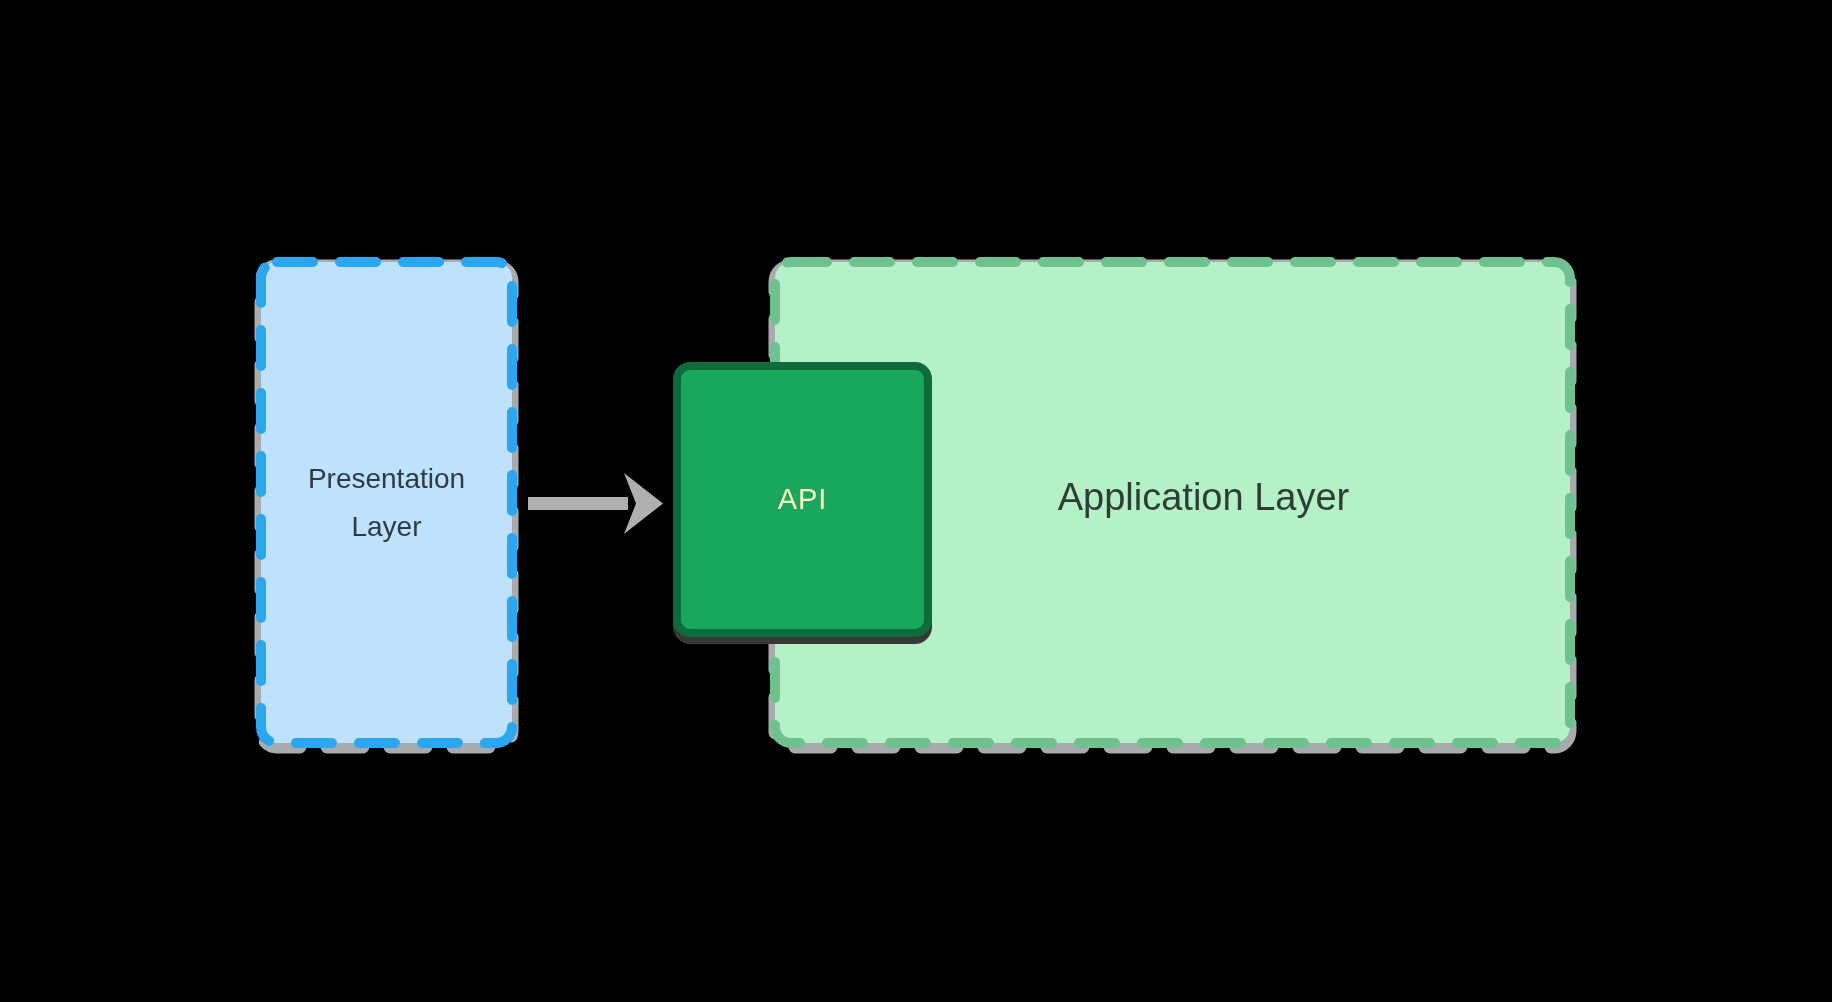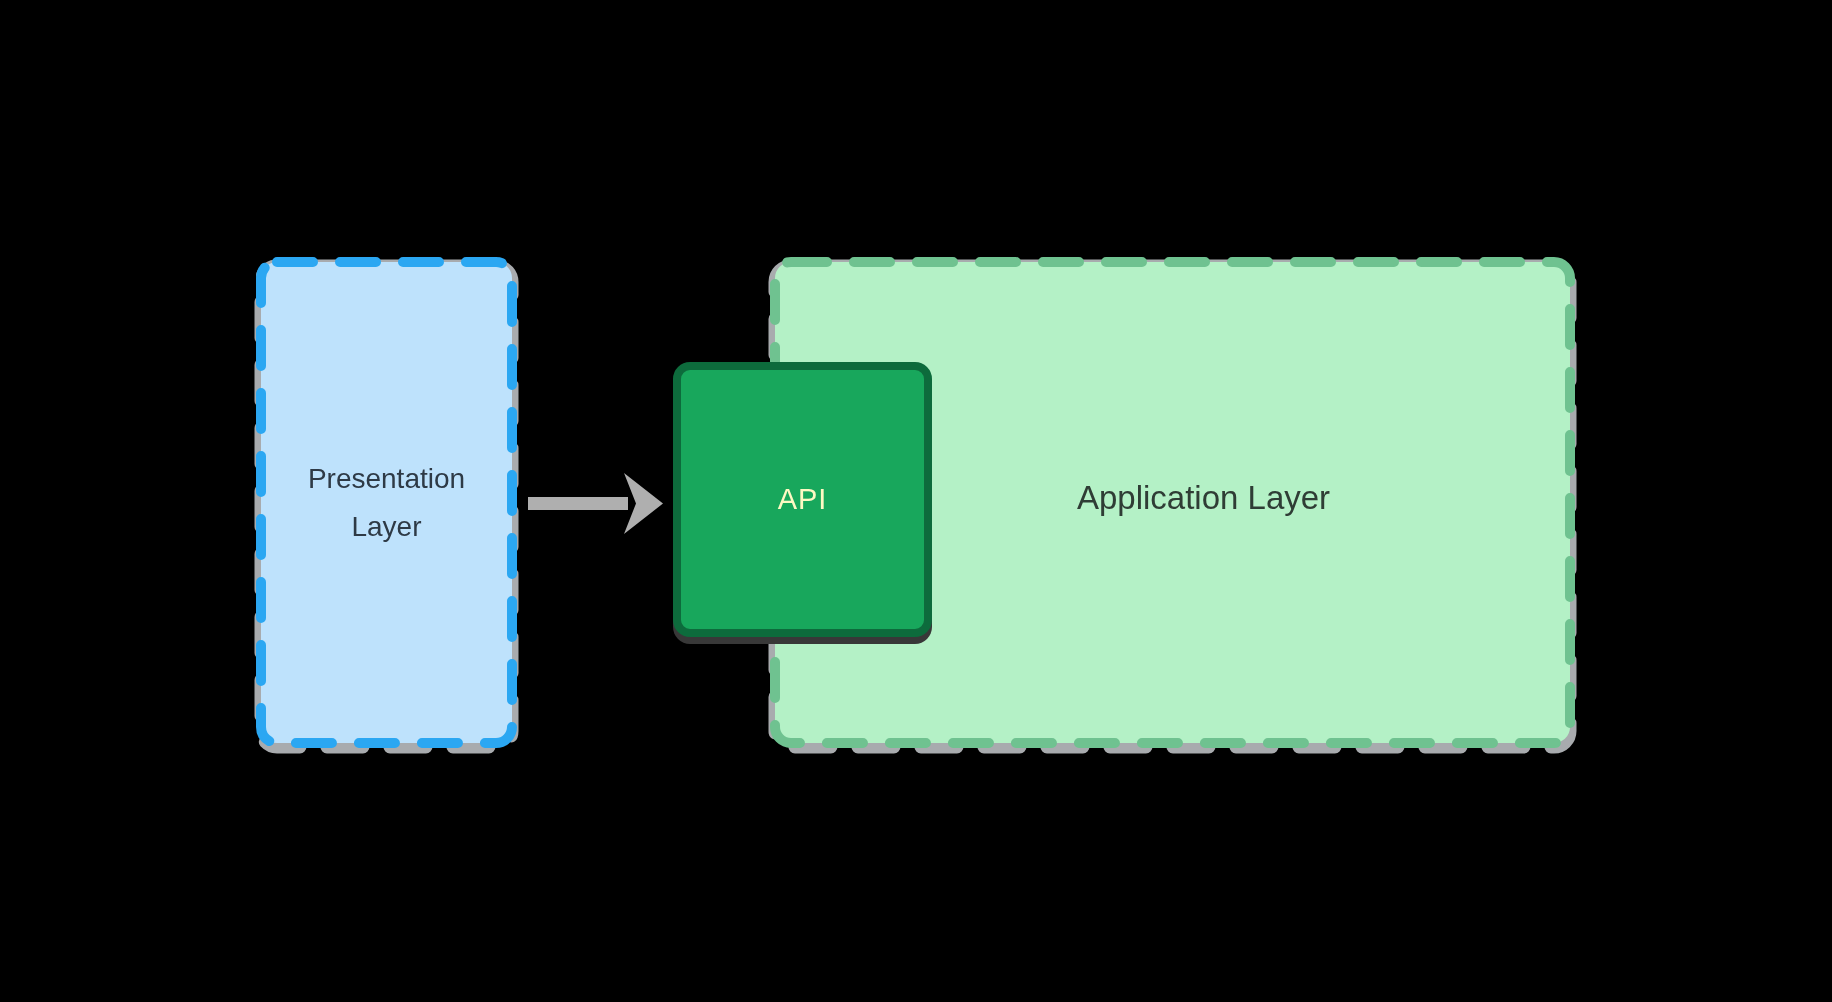--- a/index.html
+++ b/index.html
@@ -38,21 +38,21 @@
     font-size: 29px;
     font-weight: 500;
     letter-spacing: 1px;
     color: #fef9c3;
   }
   .label-application {
     padding-left: 72px;
     box-sizing: border-box;
   }
   .label-application span {
-    font-size: 33px;
+    font-size: 38px;
     font-weight: 500;
     color: #2F3D35;
   }
 </style>
 </head>
 <body>
 
 <div class="stage">
 
   <svg class="abs" style="left:246px; top:247px;" width="281" height="520" viewBox="0 0 281 520">

